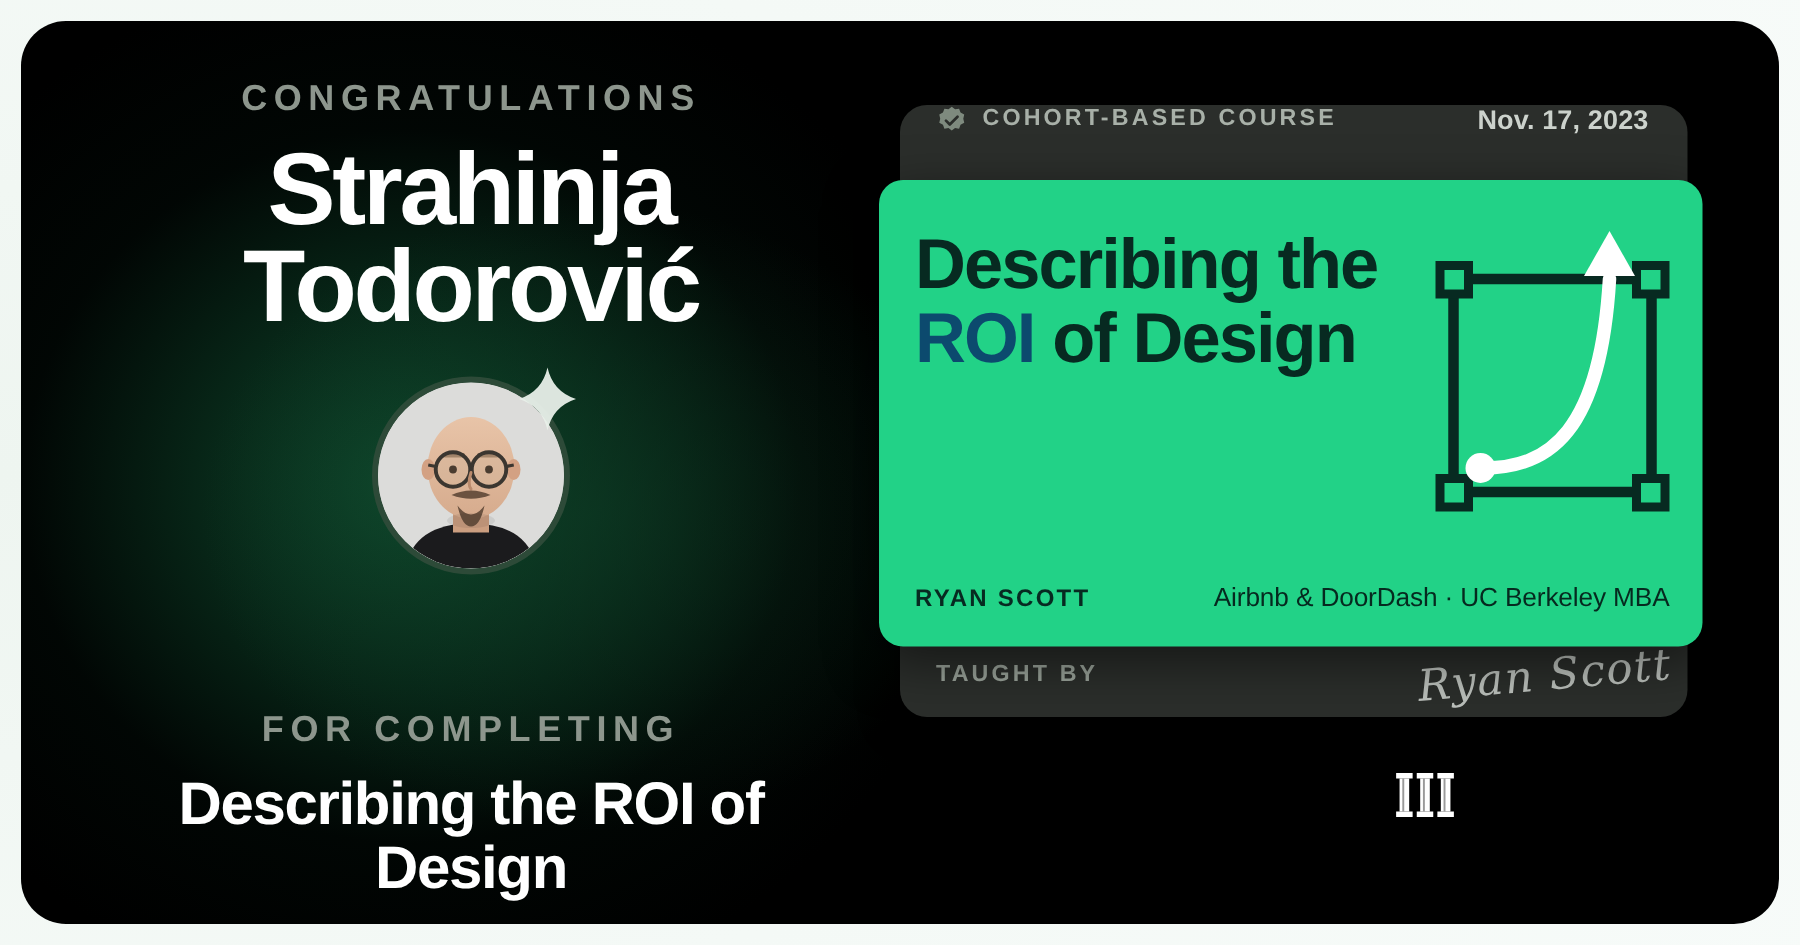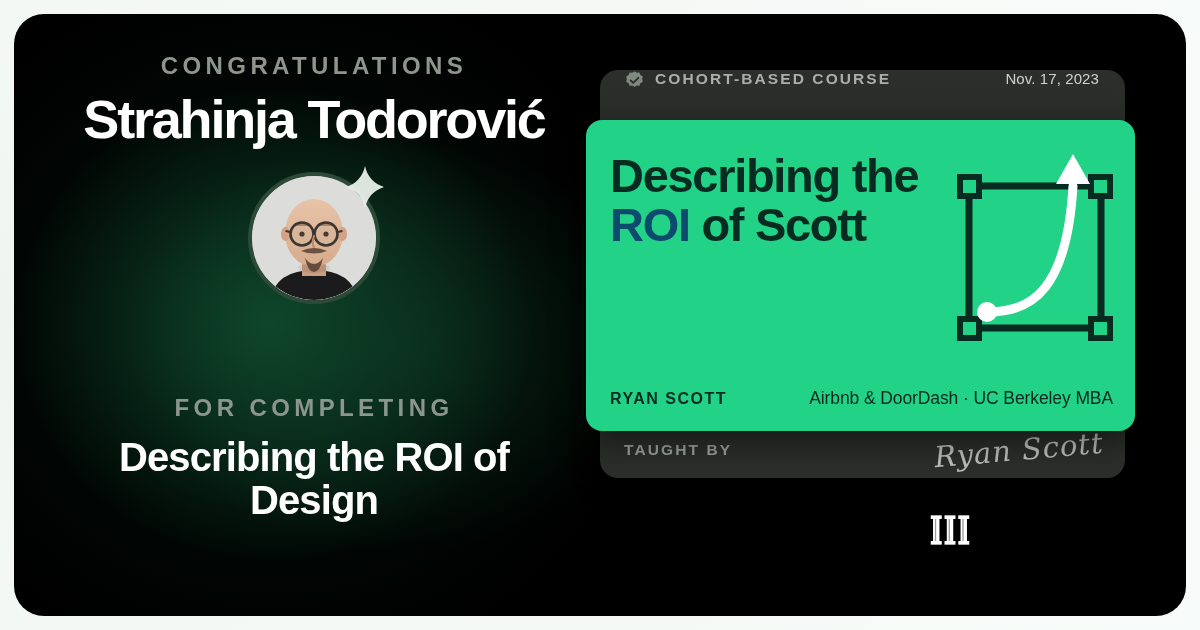--- a/index.html
+++ b/index.html
@@ -75,21 +75,21 @@
     font-weight: bold;
     letter-spacing: 4.4px;
     text-transform: uppercase;
     text-align: center;
   }
   .eyebrow-congrats { margin-top: 52px; }
 
   .recipient-name {
     margin-top: 14px;
     color: #ffffff;
-    font-size: 54px;
+    font-size: 68px;
     line-height: 0.96;
     font-weight: bold;
     letter-spacing: -2.2px;
     text-align: center;
     max-width: 560px;
   }
 
   
   .avatar-wrap {
     position: relative;
@@ -161,31 +161,31 @@
   .panel-tag {
     color: #a8b0a8;
     font-size: 15.5px;
     font-weight: bold;
     letter-spacing: 2.1px;
     text-transform: uppercase;
   }
   .panel-date {
     margin-left: auto;
     color: #ccd2cc;
-    font-size: 15px;
-    font-weight: normal;
+    font-size: 18px;
+    font-weight: bold;
     letter-spacing: 0.1px;
   }
   .back-panel-bottom {
     position: absolute;
     left: 0; right: 0; bottom: 0;
     height: 56px;
     display: flex;
     align-items: center;
-    padding: 0 21px 0 24px;
+    padding: 0 10px 0 24px;
     box-sizing: border-box;
   }
   .taught-by {
     color: #9aa39a;
     font-size: 15.5px;
     font-weight: bold;
     letter-spacing: 2.1px;
     text-transform: uppercase;
   }
   .signature {
@@ -359,21 +359,21 @@
         <div class="panel-date">Nov. 17, 2023</div>
       </div>
 
       <div class="back-panel-bottom">
         <div class="taught-by">TAUGHT BY</div>
         <div class="signature">Ryan Scott</div>
       </div>
     </div>
 
     <div class="green-card">
-      <div class="gc-title"><span>Describing the </span><span class="hl">ROI</span><span> of Scott</span></div>
+      <div class="gc-title"><span>Describing the </span><span class="hl">ROI</span><span> of Design</span></div>
 
       <svg class="gc-art" viewBox="0 0 160 200">
 
         <path d="M14 34 H146" stroke="#072a21" stroke-width="7" fill="none"></path>
         <path d="M14 34 V176" stroke="#072a21" stroke-width="7" fill="none"></path>
         <path d="M146 34 V176" stroke="#072a21" stroke-width="7" fill="none"></path>
         <path d="M14 176 H146" stroke="#072a21" stroke-width="7" fill="none"></path>
 
         <rect x="5" y="25" width="19" height="19" fill="#22d287" stroke="#072a21" stroke-width="6"></rect>
         <rect x="136" y="25" width="19" height="19" fill="#22d287" stroke="#072a21" stroke-width="6"></rect>

